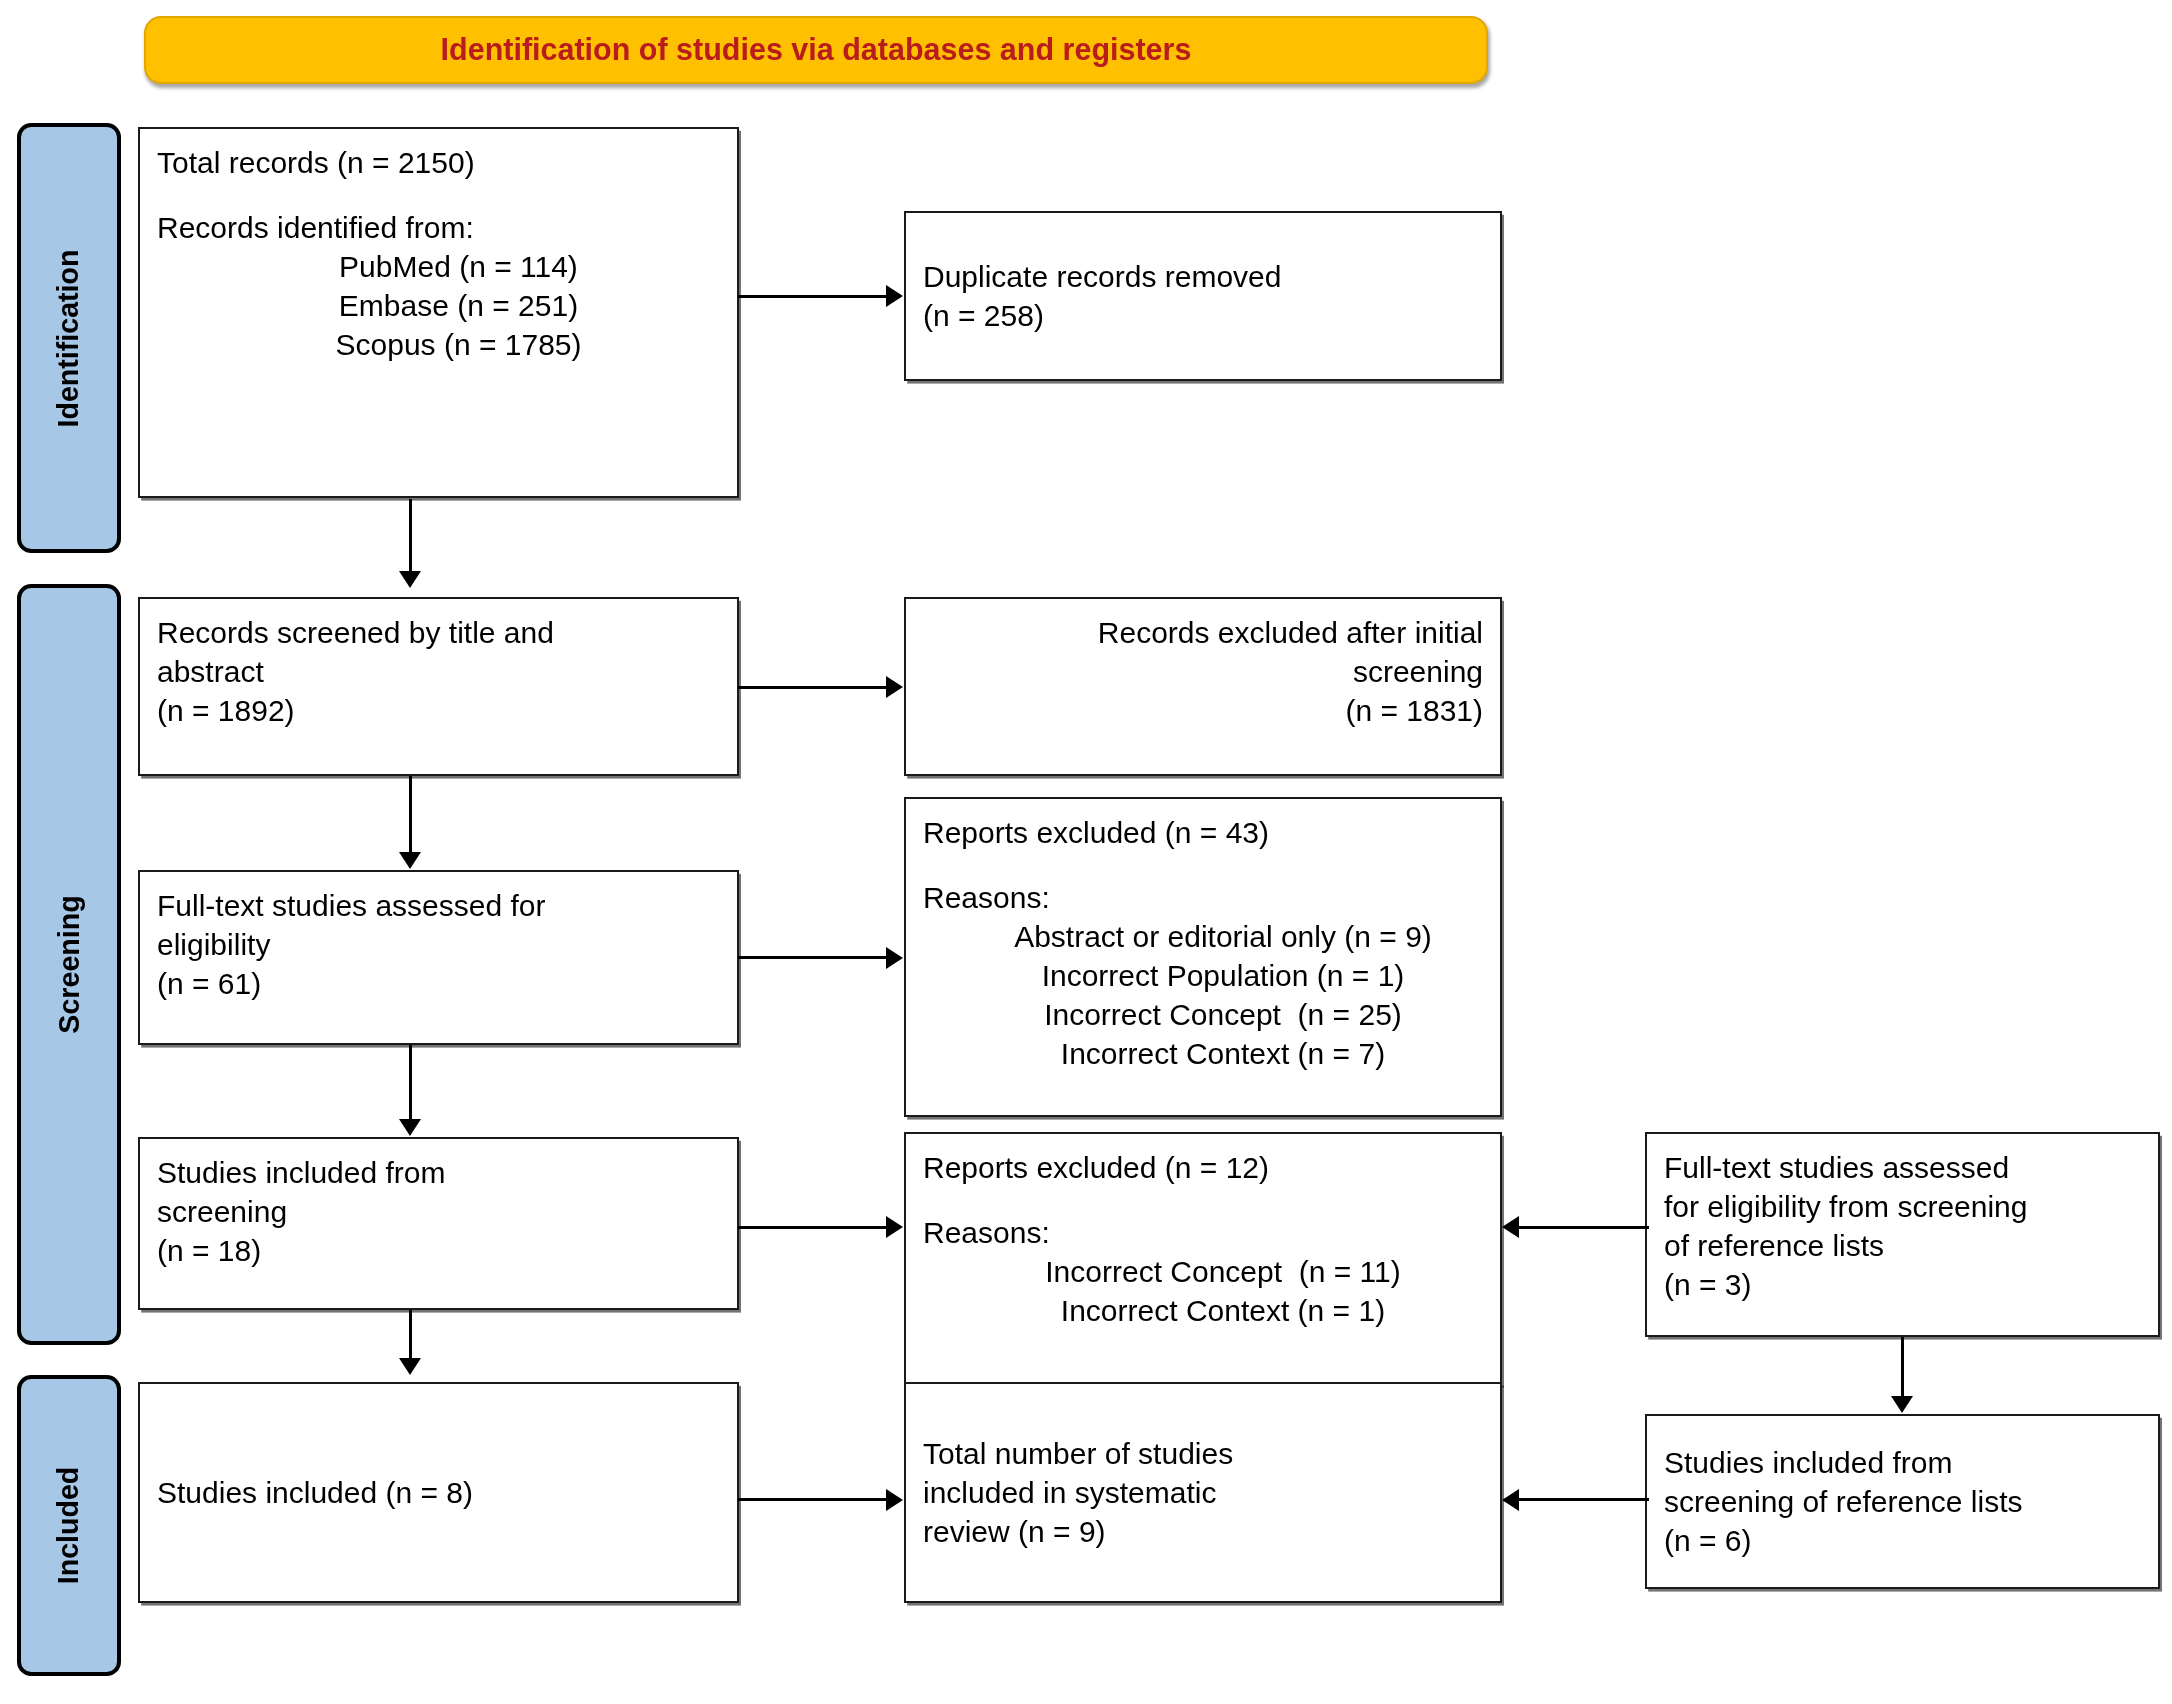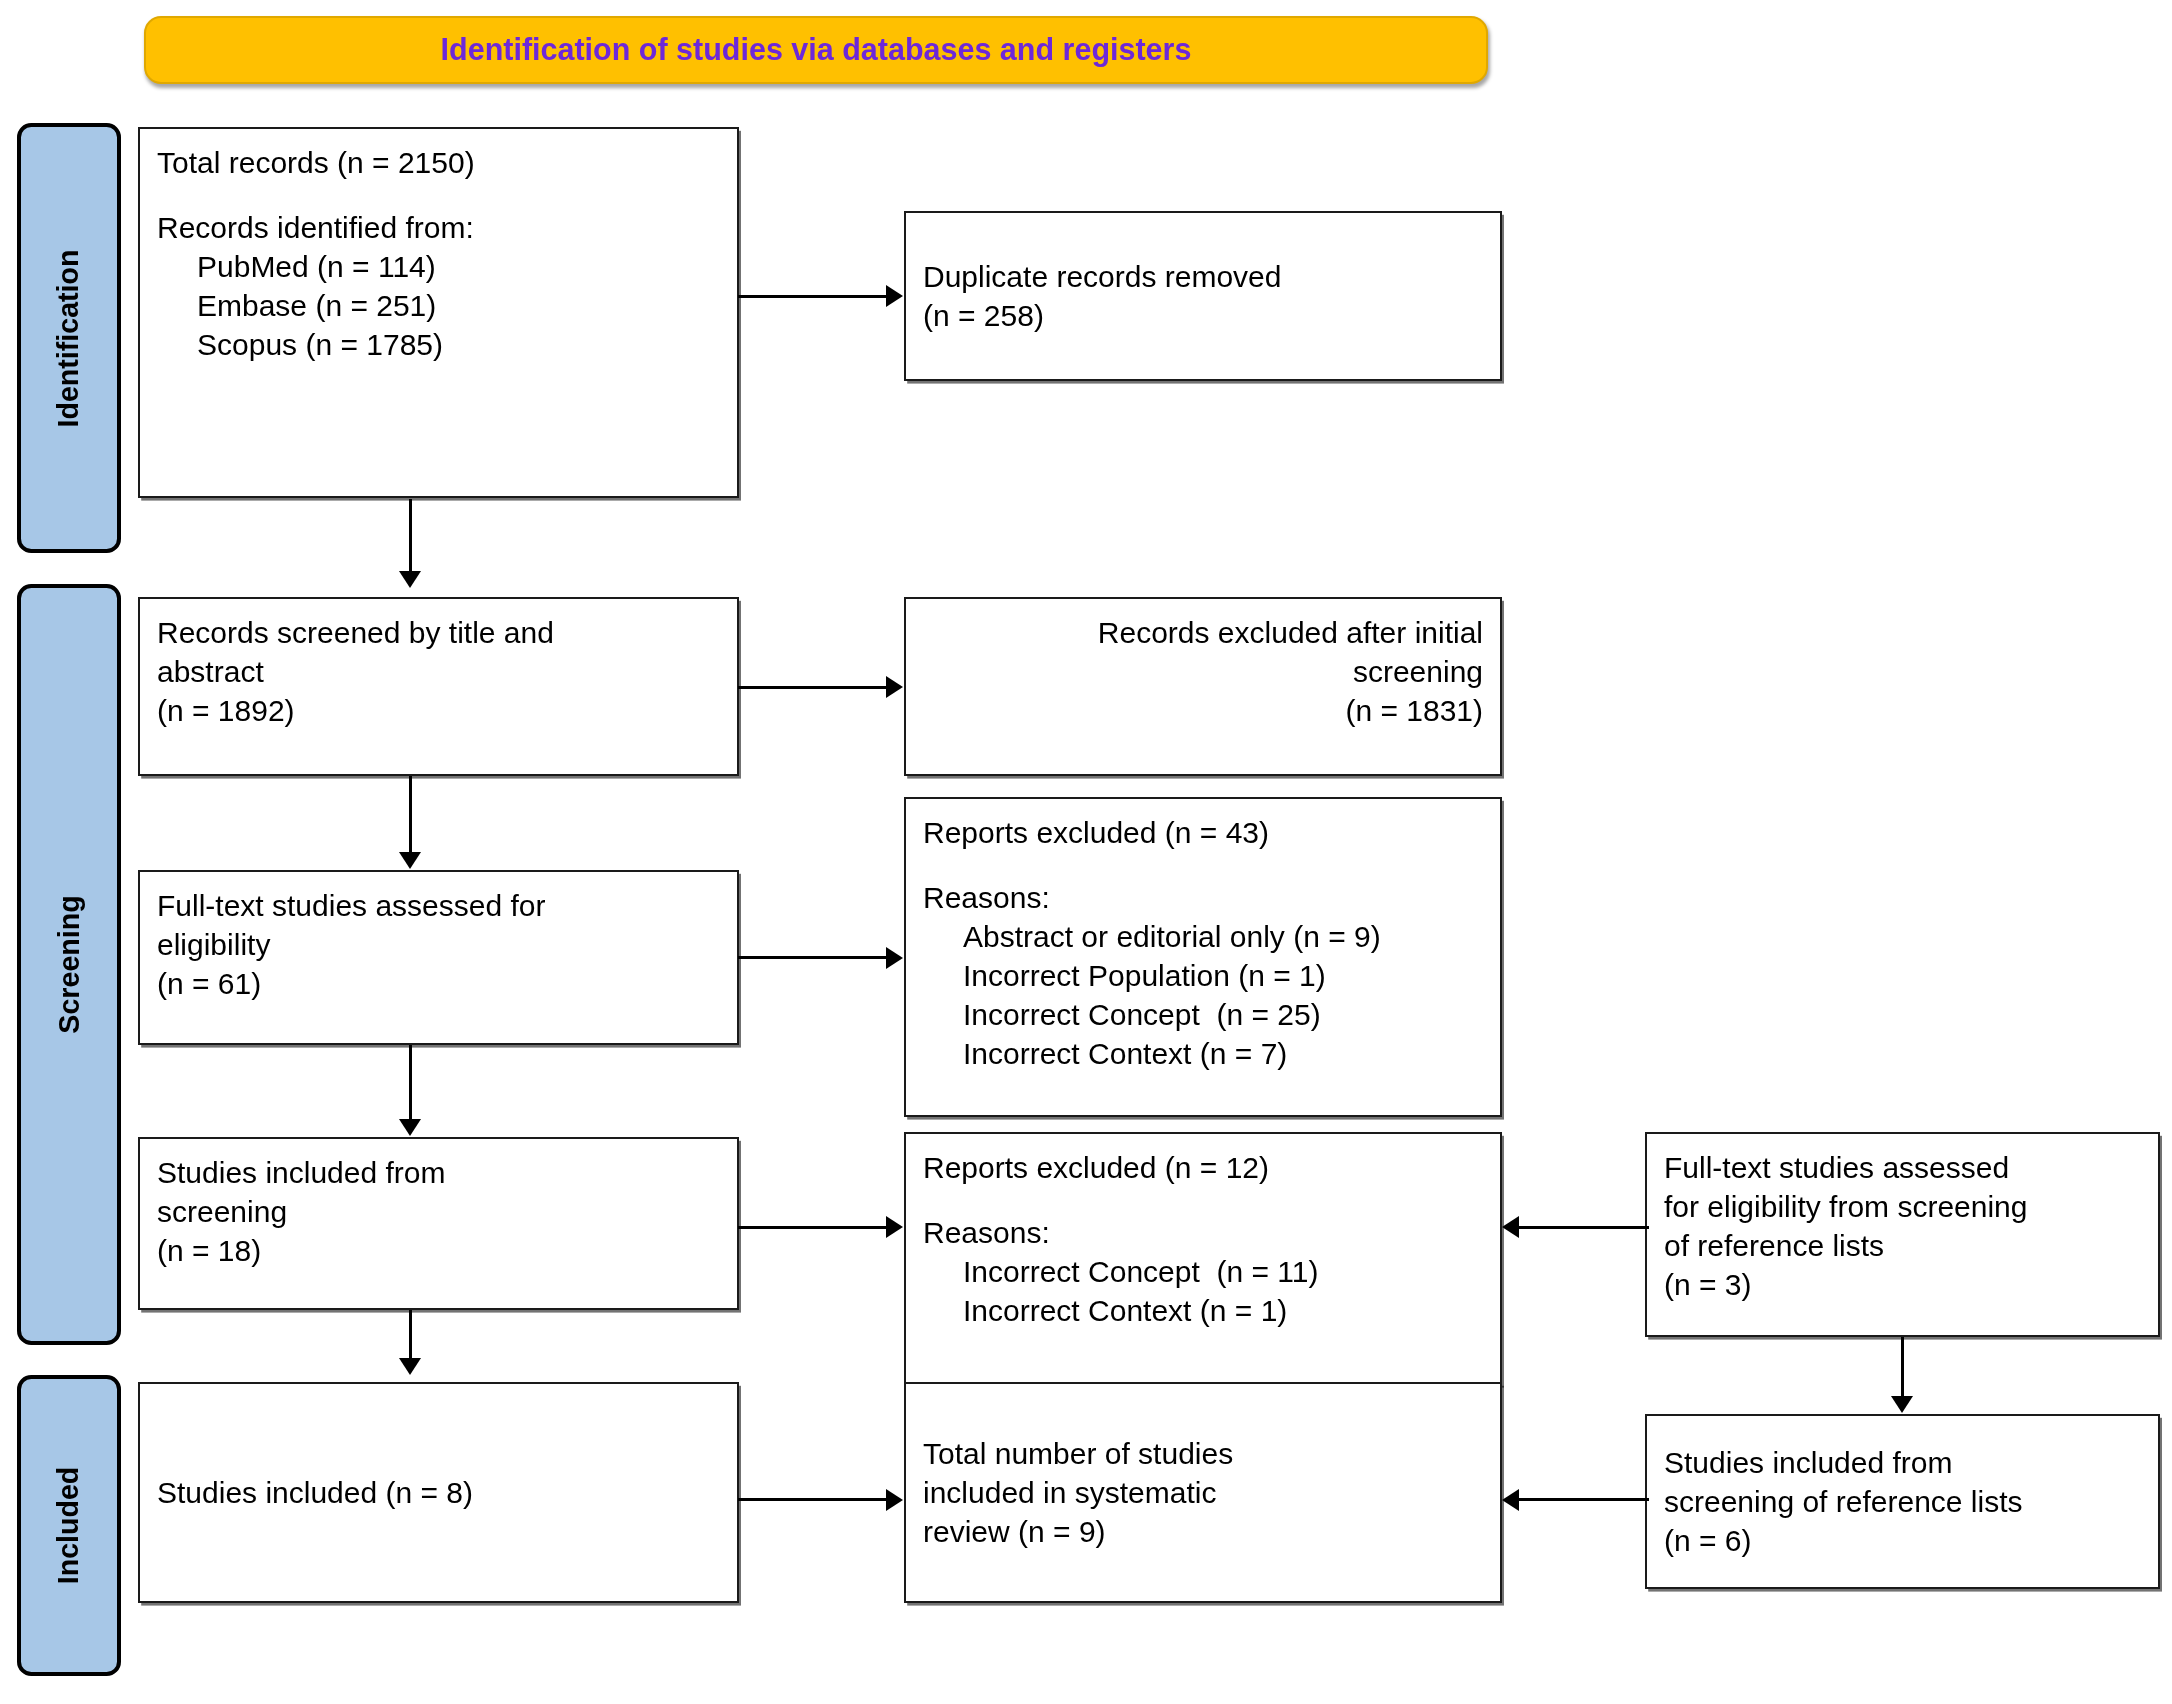--- a/index.html
+++ b/index.html
@@ -26,21 +26,21 @@
     border: 2.6px solid #E0A800;
     border-radius: 17px;
     box-shadow: 1.9px 3.2px 3.9px rgba(0,0,0,0.35);
     display: flex;
     align-items: center;
     justify-content: center;
   }
   .banner-label {
     font-size: 30.5px;
     font-weight: bold;
-    color: #6d28d9;
+    color: #b91c1c;
     letter-spacing: 0px;
     text-align: center;
   }
 
   
   .stage-bar {
     position: absolute;
     background: #A7C7E7;
     border: 4.5px solid #000000;
     border-radius: 14.3px;
@@ -68,21 +68,21 @@
     flex-direction: column;
     justify-content: flex-start;
   }
   .box.vcenter { justify-content: center; }
   .line {
     font-size: 30px;
     line-height: 1.30;
     white-space: pre;
     color: #000;
   }
-  .line.indent { padding-left: 40px; }
+  .line.indent { padding-left: 40px; text-align: center; }
   .line.gap { margin-top: 26px; }
 
   
   .conn {
     position: absolute;
     background: #000000;
   }
   .conn-h { height: 3.2px; }
   .conn-v { width: 3.2px; }
   .arrow-right {

